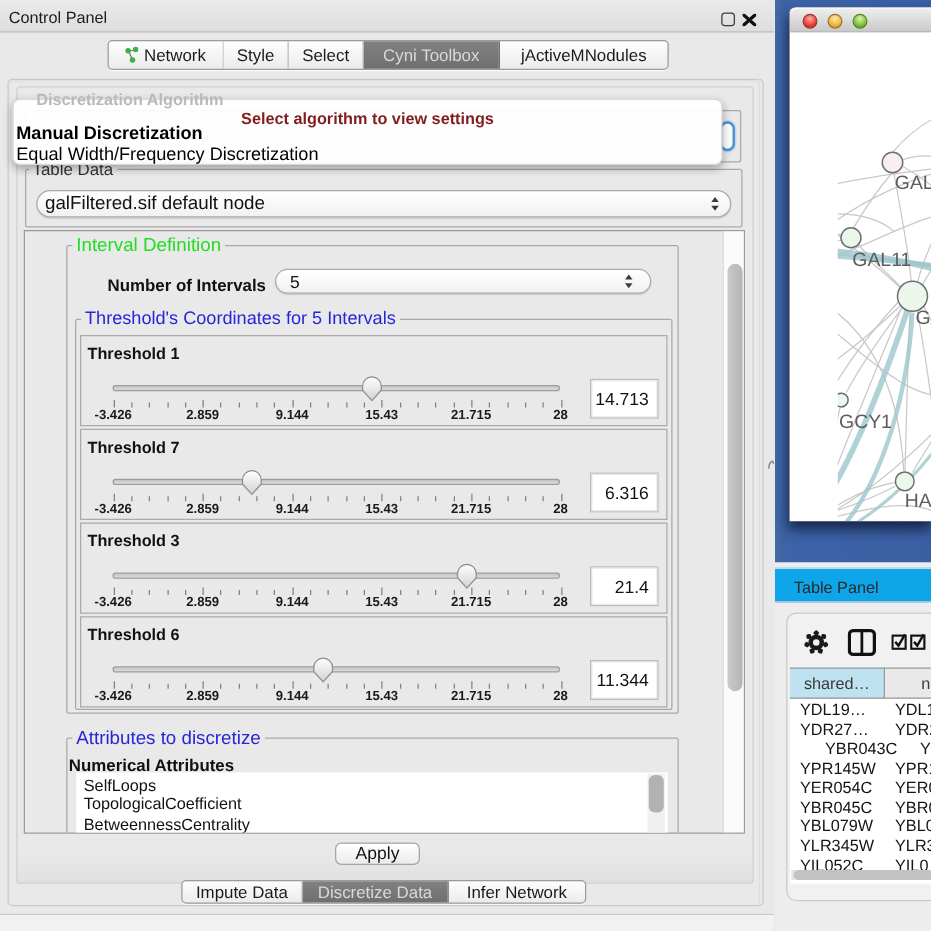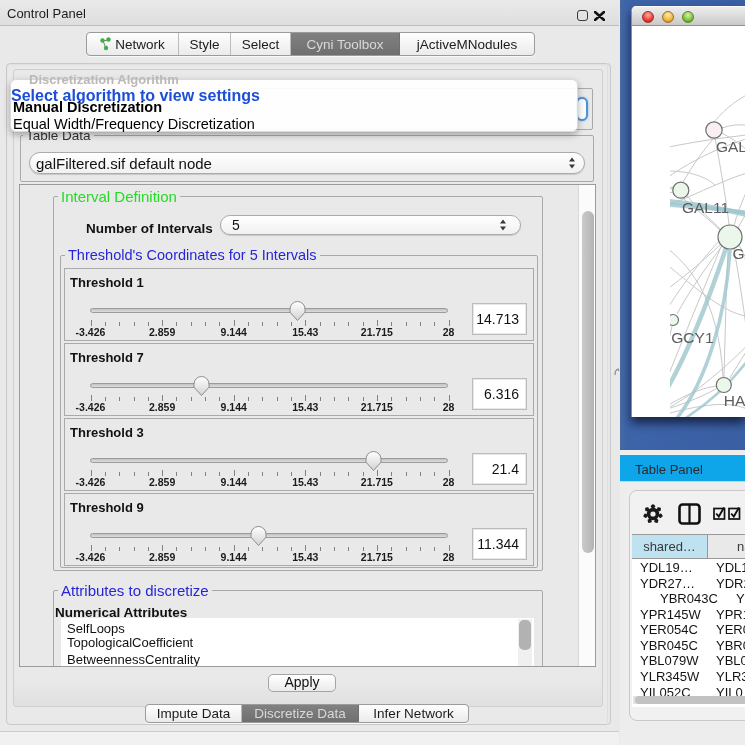--- a/index.html
+++ b/index.html
@@ -48,21 +48,21 @@
 .track { position:absolute; left:25px; top:39px; width:358px; height:5px; border-radius:3px; background:linear-gradient(#c2c2c2,#dddddd); border:1px solid #9b9b9b; }
 .thumb { position:absolute; top:31px; width:19px; height:22px; }
 .tick { position:absolute; width:1px; background:#818181; }
 .tlabels { position:absolute; top:57px; font-size:10.5px; font-weight:bold; color:#1a1a1a; }
 .tfield { position:absolute; left:407px; top:34px; width:55px; height:32px; background:#fff; border:1px solid #bcbcbc; box-shadow:inset 0 0 0 1px #e8e8e8; font-size:14px; color:#111; text-align:right; line-height:30px; padding-right:7px; }
 
 #applybtn { left:268px; top:674px; width:68px; height:18px; background:linear-gradient(#ffffff,#ebebeb); border:1px solid #a5a5a5; border-radius:5px; font-size:14px; color:#111; text-align:center; line-height:15px; }
 
 
 #popup { left:10px; top:79px; width:568px; height:53px; background:rgba(255,255,255,.94); border:1px solid #d9d9d9; border-radius:6px; box-shadow:0 3px 7px rgba(0,0,0,.3); }
-#popup .i0 { position:absolute; left:0; right:0; top:7px; text-align:left; font-size:16px; font-weight:bold; color:#1d4ed8; }
+#popup .i0 { position:absolute; left:0; right:0; top:7px; text-align:center; font-size:13px; font-weight:bold; color:#7f1d1d; }
 #popup .i1 { position:absolute; left:2px; top:19px; font-size:14.5px; font-weight:bold; color:#000; }
 #popup .i2 { position:absolute; left:2px; top:36px; font-size:14.5px; color:#000; }
 #ghost { left:29px; top:72px; font-size:13px; font-weight:bold; color:#bcb8b8; z-index:5; }
 
 
 #bluebg { left:620px; top:0; width:125px; height:450px; background:linear-gradient(90deg,#476aa0 0,#3d63a8 7px,#3a5fa3 100%); }
 #netwin { left:631px; top:6px; width:114px; height:411px; background:#fff; border-left:1px solid #8f8f8f; border-radius:5px 0 0 0; box-shadow:0 6px 10px rgba(5,10,30,.7); }
 #nettb { position:absolute; left:0; top:0; width:114px; height:20px; background:linear-gradient(#f0f0f0,#c9c9c9); border-bottom:1px solid #909090; border-radius:5px 0 0 0; box-shadow:inset 0 1px 0 #fafafa; }
 .light { position:absolute; top:5px; width:12px; height:12px; border-radius:50%; }
 #netcontent { position:absolute; left:0; top:21px; width:114px; height:390px; overflow:hidden;margin-left:38px; }
@@ -294,21 +294,21 @@
           <stop offset="0" stop-color="#ffffff"></stop>
                 <stop offset="1" stop-color="#d2d2d2"></stop>
         </linearGradient>
             </defs>
         <path d="M2,9 a7.5,7.5 0 0 1 15,0 l0,3.2 L9.5,20.5 L2,12.2 z" fill="url(#thg3)" stroke="#8d8d8d" stroke-width="1"></path>
       </svg>
     </div>
     <div class="tfield">21.4</div>
       </div>
     <div class="tblock" style="top:308px;" id="tb4">
-    <div class="tl">Threshold 9</div>
+    <div class="tl">Threshold 6</div>
     <div class="track"></div>
     <div class="ticks">
           <div class="tick" style="left:25.5px;top:51px;height:6px;"></div>
           <div class="tick" style="left:39.8px;top:52.5px;height:4px;"></div>
           <div class="tick" style="left:54.1px;top:52.5px;height:4px;"></div>
           <div class="tick" style="left:68.5px;top:52.5px;height:4px;"></div>
           <div class="tick" style="left:82.8px;top:52.5px;height:4px;"></div>
           <div class="tick" style="left:97.1px;top:51px;height:6px;"></div>
           <div class="tick" style="left:111.4px;top:52.5px;height:4px;"></div>
           <div class="tick" style="left:125.7px;top:52.5px;height:4px;"></div>

